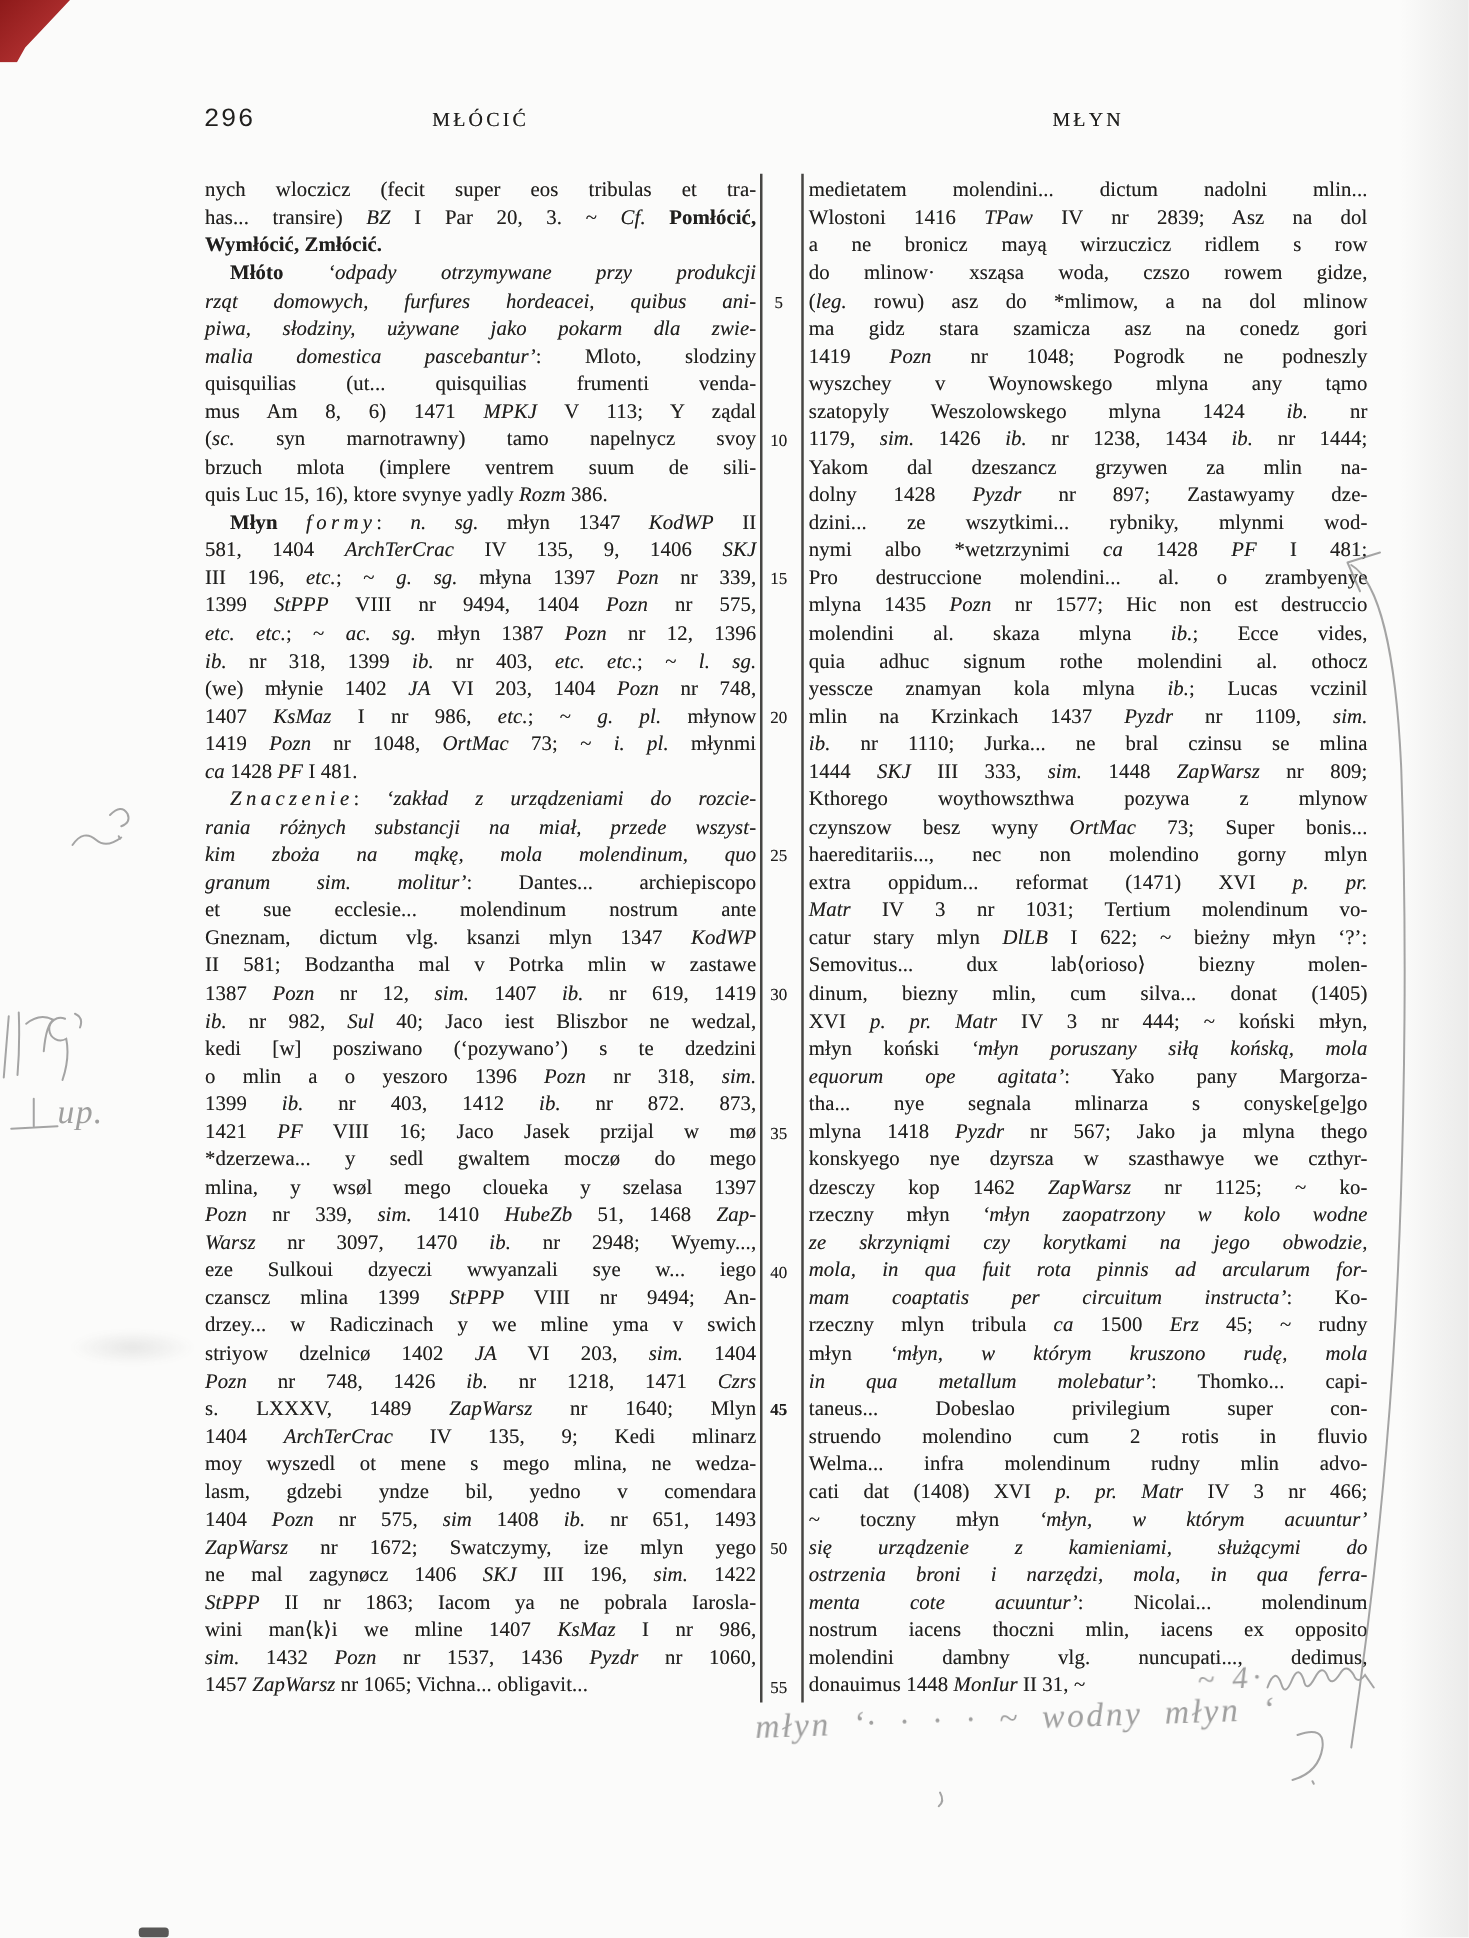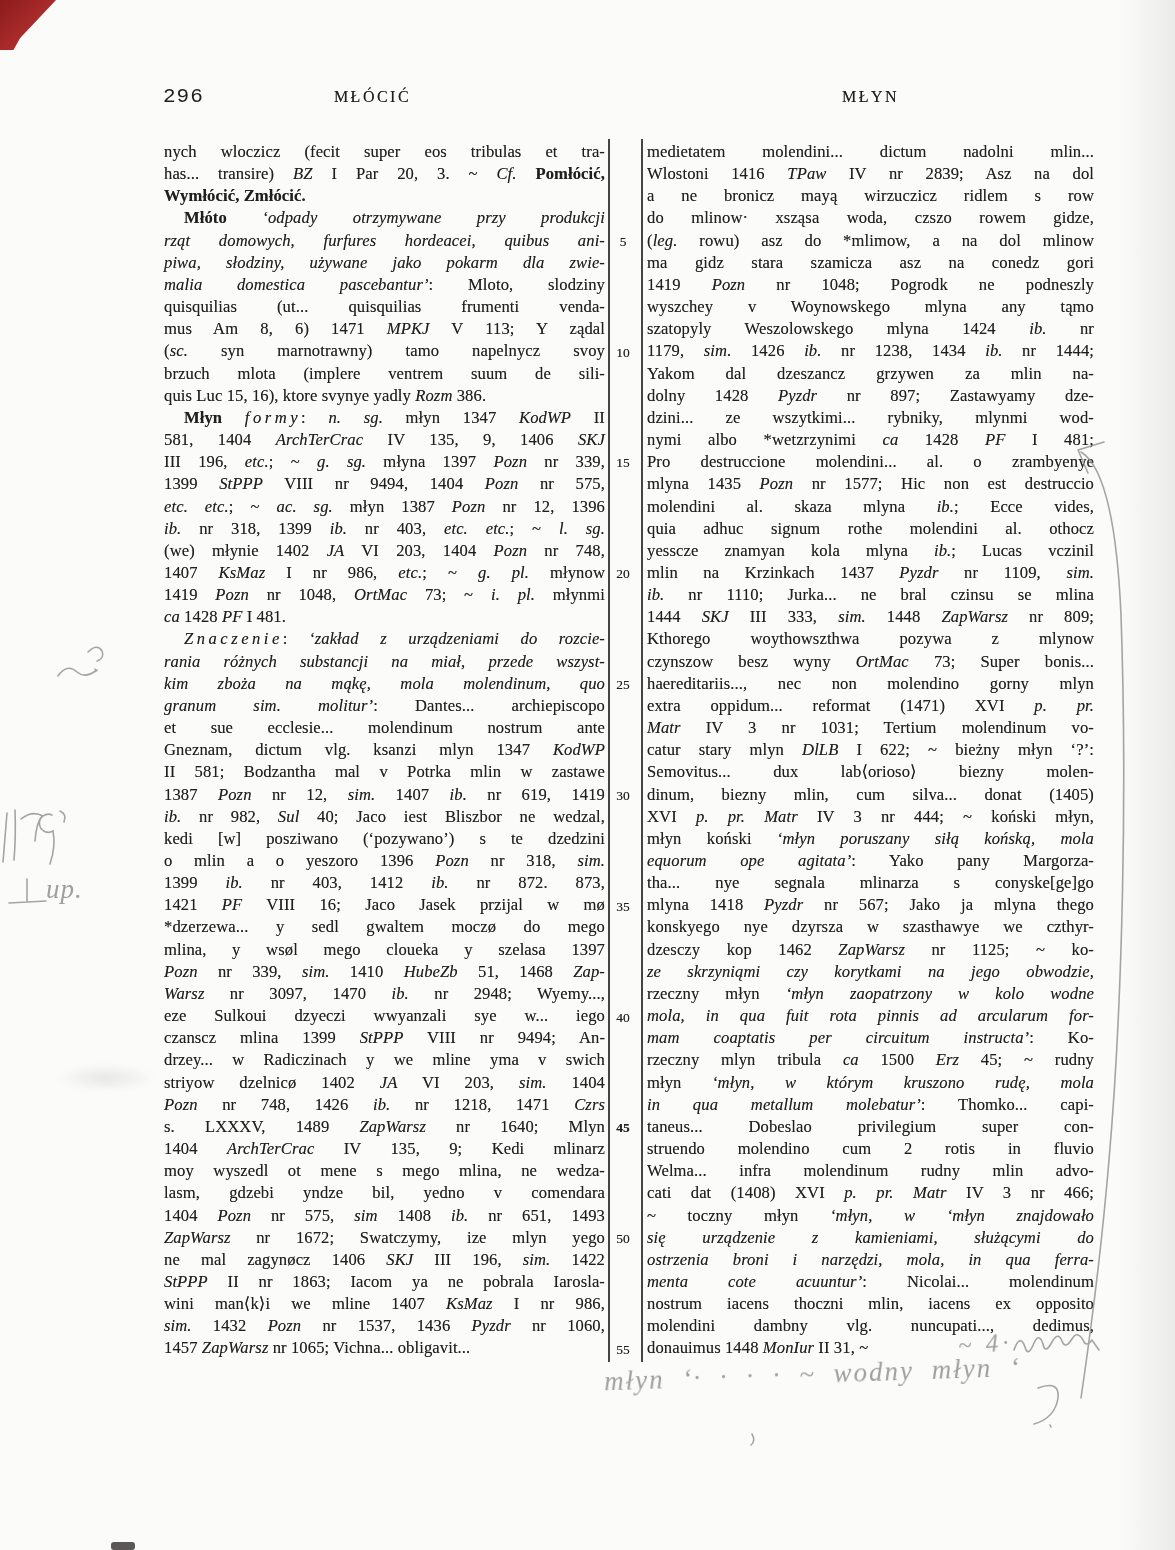--- a/index.html
+++ b/index.html
@@ -10,21 +10,21 @@
     color:#201f1d;
   }
   .edge-shade{position:absolute;top:0;right:0;width:55px;height:100%;
     background:linear-gradient(to right,rgba(90,90,90,0) 0%,rgba(90,90,90,0.10) 100%);pointer-events:none;}
   .corner-mark{position:absolute;left:0;top:0;width:56px;height:50px;
     background:linear-gradient(135deg,#8d1a1a 0%,#b23131 70%);
     clip-path:polygon(0 0,100% 0,58% 50%,36% 76%,24% 100%,0 100%);}
   .pagenum{position:absolute;left:163px;top:85px;font-size:21px;letter-spacing:1px;font-family:Liberation Mono, monospace;}
   .runhead{position:absolute;top:88px;font-size:16px;letter-spacing:2.5px;text-align:center;
     text-shadow:0 0 .5px rgba(0,0,0,.55);}
-  .runhead.left{left:152px;width:441px;font-family:Liberation Serif, serif;}
+  .runhead.left{left:164px;width:441px;font-family:Liberation Serif, serif;}
   .runhead.right{left:647px;width:447px;}
   .col{position:absolute;top:141px;font-size:16.6px;line-height:22.17px;
     text-shadow:0 0 .45px rgba(0,0,0,.45);letter-spacing:.1px;}
   .col.left{left:164px;width:441px;}
   .col.right{left:647px;width:447px;}
   .tl{height:22.17px;text-align:justify;text-align-last:justify;white-space:nowrap;}
   .tl.end{text-align-last:left;}
   .tl.ind{text-indent:20px;}
   .tl i{font-style:italic;}
   .tl b{font-weight:bold;}
@@ -149,32 +149,32 @@
     <div class="tl">catur stary mlyn <i>DlLB</i> I 622; ~ bieżny młyn ʻ?ʼ:</div>
     <div class="tl">Semovitus... dux lab⟨orioso⟩ biezny molen-</div>
     <div class="tl">dinum, biezny mlin, cum silva... donat (1405)</div>
     <div class="tl">XVI <i>p. pr. Matr</i> IV 3 nr 444; ~ koński młyn,</div>
     <div class="tl">młyn koński <i>ʻmłyn poruszany siłą końską, mola</i></div>
     <div class="tl"><i>equorum ope agitataʼ</i>: Yako pany Margorza-</div>
     <div class="tl">tha... nye segnala mlinarza s conyske[ge]go</div>
     <div class="tl">mlyna 1418 <i>Pyzdr</i> nr 567; Jako ja mlyna thego</div>
     <div class="tl">konskyego nye dzyrsza w szasthawye we czthyr-</div>
     <div class="tl">dzesczy kop 1462 <i>ZapWarsz</i> nr 1125; ~ ko-</div>
+    <div class="tl">rzeczny młyn <i>ʻmłyn zaopatrzony w kolo wodne</i></div>
     <div class="tl"><i>ze skrzyniąmi czy korytkami na jego obwodzie,</i></div>
-    <div class="tl">rzeczny młyn <i>ʻmłyn zaopatrzony w kolo wodne</i></div>
     <div class="tl"><i>mola, in qua fuit rota pinnis ad arcularum for-</i></div>
     <div class="tl"><i>mam coaptatis per circuitum instructaʼ</i>: Ko-</div>
     <div class="tl">rzeczny mlyn tribula <i>ca</i> 1500 <i>Erz</i> 45; ~ rudny</div>
     <div class="tl">młyn <i>ʻmłyn, w którym kruszono rudę, mola</i></div>
     <div class="tl"><i>in qua metallum molebaturʼ</i>: Thomko... capi-</div>
     <div class="tl">taneus... Dobeslao privilegium super con-</div>
     <div class="tl">struendo molendino cum 2 rotis in fluvio</div>
     <div class="tl">Welma... infra molendinum rudny mlin advo-</div>
     <div class="tl">cati dat (1408) XVI <i>p. pr. Matr</i> IV 3 nr 466;</div>
-    <div class="tl">~ toczny młyn <i>ʻmłyn, w ʻmłyn znajdowało</i></div>
+    <div class="tl">~ toczny młyn <i>ʻmłyn, w którym acuunturʼ</i></div>
     <div class="tl"><i>się urządzenie z kamieniami, służącymi do</i></div>
     <div class="tl"><i>ostrzenia broni i narzędzi, mola, in qua ferra-</i></div>
     <div class="tl"><i>menta cote acuunturʼ</i>: Nicolai... molendinum</div>
     <div class="tl">nostrum iacens thoczni mlin, iacens ex opposito</div>
     <div class="tl">molendini dambny vlg. nuncupati..., dedimus,</div>
     <div class="tl end">donauimus 1448 <i>MonIur</i> II 31, ~</div>
   </div>
 <div id="gutter-nums">
     <div class="lnum" style="top: 233.68px;">5</div>
     <div class="lnum" style="top: 344.53px;">10</div>

